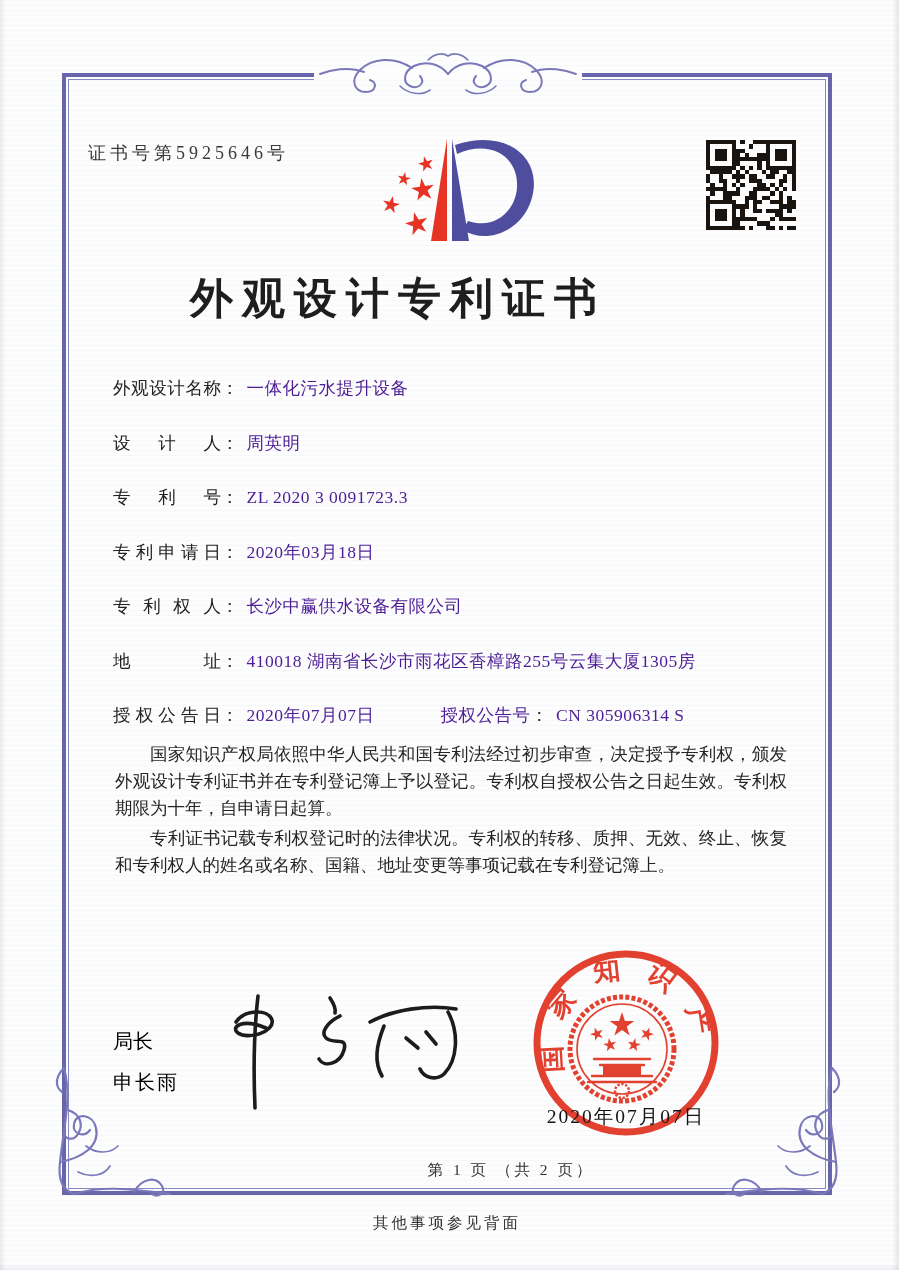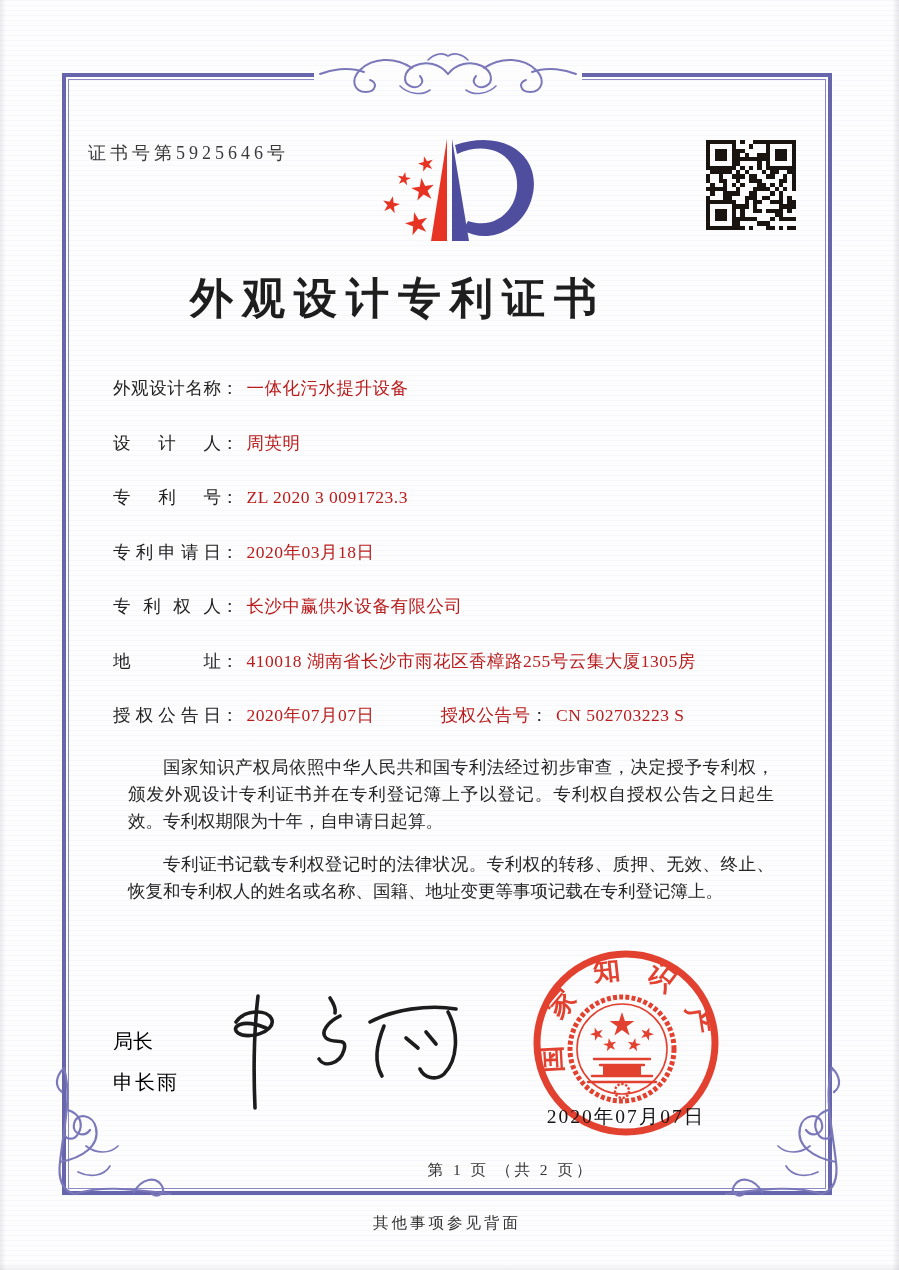--- a/index.html
+++ b/index.html
@@ -36,27 +36,27 @@
     position:absolute;left:0;top:270px;width:796px;text-align:center;
     font-size:43px;font-weight:bold;letter-spacing:9px;color:#1e1e1e;
   }
   .fields{position:absolute;left:113px;top:376px;width:690px;font-size:17.5px;}
   .frow{height:54.5px;white-space:nowrap;}
   .flabel{
     display:inline-block;width:108px;text-align:justify;text-align-last:justify;
     vertical-align:top;color:#222;
   }
   .fcolon{display:inline-block;}
-  .fvalue{margin-left:8px;letter-spacing:.5px;color:#b91c1c;}
+  .fvalue{margin-left:8px;letter-spacing:.5px;color:#4c1d95;}
   .fsecond{margin-left:66px;}
   .body-text{
     position:absolute;left:112px;top:738px;width:678px;
     font-size:17.5px;line-height:27px;text-align:justify;color:#252525;
   }
-  .body-text p{margin:16px;text-indent:2em;}
+  .body-text p{margin:3px;text-indent:2em;}
   .signer{position:absolute;left:113px;top:1028px;font-size:20px;color:#000000;}
   .signer .name{margin-top:14px;letter-spacing:2px;text-align:right;}
   .signature{position:absolute;left:212px;top:982px;width:265px;height:135px;}
   .seal{position:absolute;left:530px;top:947px;width:192px;height:192px;opacity:.96;}
   .seal-date{
     position:absolute;left:530px;top:1103px;width:192px;text-align:center;
     font-size:19.5px;letter-spacing:2px;color:#141414;
   }
   .page-num{
     position:absolute;left:62px;top:1160px;width:898px;text-align:center;
@@ -403,21 +403,21 @@
     <div class="frow">
       <span class="flabel">专利申请日</span><span class="fcolon">：</span><span class="fvalue">2020年03月18日</span>
     </div>
     <div class="frow">
       <span class="flabel">专利权人</span><span class="fcolon">：</span><span class="fvalue">长沙中赢供水设备有限公司</span>
     </div>
     <div class="frow">
       <span class="flabel">地址</span><span class="fcolon">：</span><span class="fvalue">410018 湖南省长沙市雨花区香樟路255号云集大厦1305房</span>
     </div>
     <div class="frow">
-      <span class="flabel">授权公告日</span><span class="fcolon">：</span><span class="fvalue">2020年07月07日</span><span class="fvalue fsecond">授权公告号</span><span class="fcolon">：</span><span class="fvalue">CN 502703223 S</span>
+      <span class="flabel">授权公告日</span><span class="fcolon">：</span><span class="fvalue">2020年07月07日</span><span class="fvalue fsecond">授权公告号</span><span class="fcolon">：</span><span class="fvalue">CN 305906314 S</span>
     </div>
   </div>
 
   <div class="body-text">
     <p>国家知识产权局依照中华人民共和国专利法经过初步审查，决定授予专利权，颁发外观设计专利证书并在专利登记簿上予以登记。专利权自授权公告之日起生效。专利权期限为十年，自申请日起算。</p>
     <p>专利证书记载专利权登记时的法律状况。专利权的转移、质押、无效、终止、恢复和专利权人的姓名或名称、国籍、地址变更等事项记载在专利登记簿上。</p>
   </div>
 
   <div class="signer">
     <div>局长</div>

